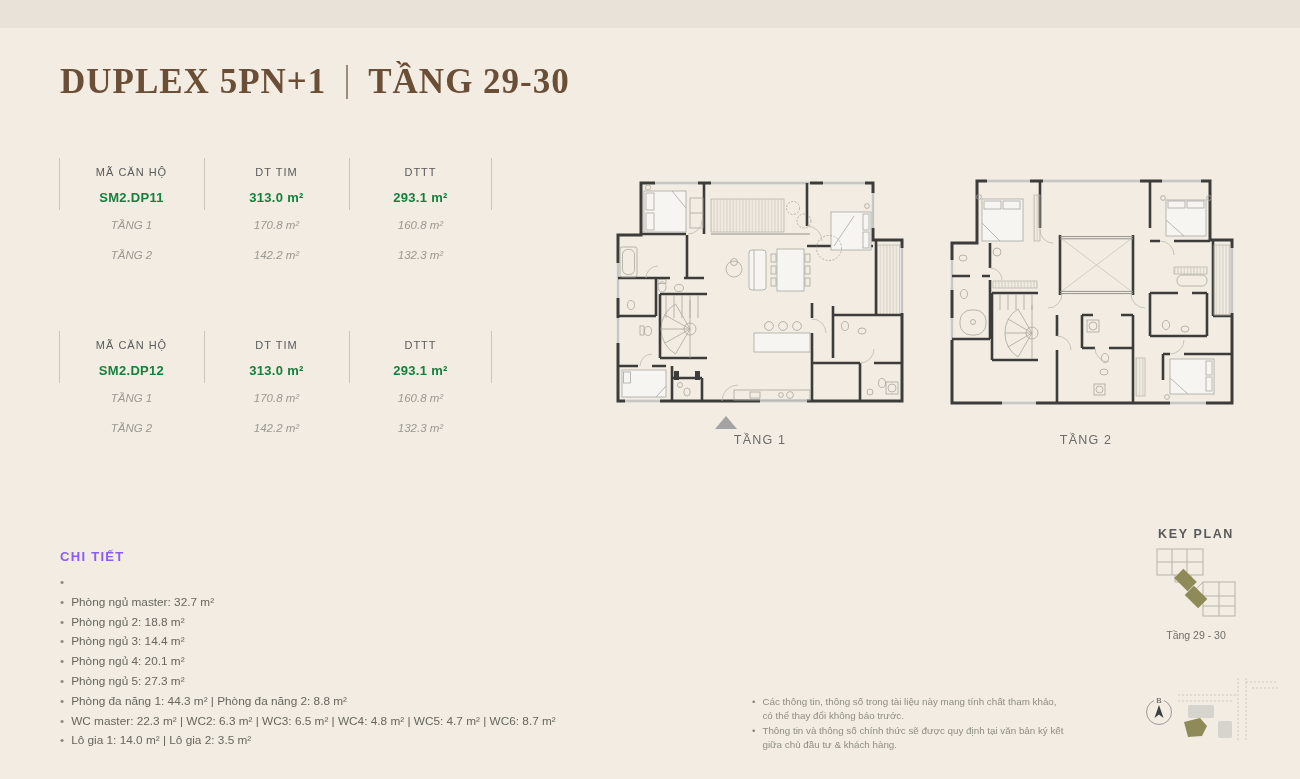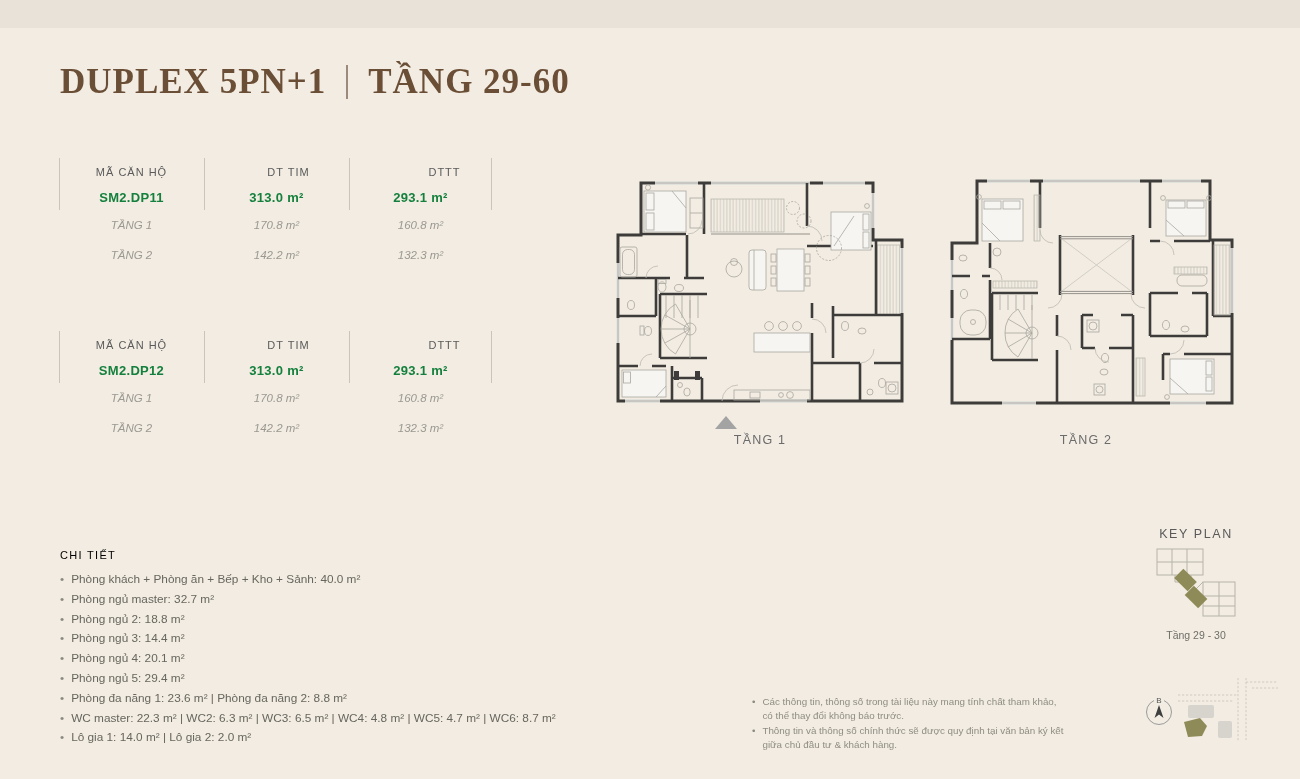--- a/index.html
+++ b/index.html
@@ -8,47 +8,47 @@
 
   
   .title { position:absolute; left:60px; top:34px; display:flex; align-items:center;
            font-family:"Liberation Serif", serif; font-weight:700; font-size:35px;
            letter-spacing:1px; color:#6b4e36; }
   .title-sep { width:2px; height:34px; background:#9a8b7c; margin:0 20px; }
 
   
   .unit-table { position:absolute; left:59px; width:433px; }
   .ut-grid { display:grid; grid-template-columns:145px 145px 143px; text-align:center; align-items:center; }
-  .ut-head { height:27px; font-size:11px; letter-spacing:1px; color:#5a5a5a;gap:12px; }
+  .ut-head { height:27px; font-size:11px; letter-spacing:1px; color:#5a5a5a; }
   .ut-bold { height:25px; font-size:13px; font-weight:700; letter-spacing:0.3px; color:#15803d; }
   .ut-it   { height:30px; font-size:11.5px; font-style:italic; color:#9b9892; }
   .ut-it:first-of-type { margin-top:4px; }
   .vline { position:absolute; top:0; width:1px; height:52px; background:#c9c5bb; }
 
   
   .plan-label { position:absolute; top:405px; text-align:center; font-size:12.5px;
                 letter-spacing:1.2px; color:#6b6b6b; }
   .entry-triangle { position:absolute; left:715px; top:388px; width:0; height:0;
                     border-left:11px solid transparent; border-right:11px solid transparent;
                     border-bottom:13px solid #a3a3a3; }
 
   
   .details { position:absolute; left:60px; top:521px; width:560px; }
-  .details h3 { font-size:11px; font-weight:400; letter-spacing:1.3px; color:#000000; }
+  .details h3 { font-size:13px; font-weight:700; letter-spacing:1.3px; color:#8b5cf6; }
   .details ul { list-style:none; margin-top:9px; }
   .details li { display:flex; font-size:11.8px; color:#67665e; line-height:19.8px; }
   .details .blt, .notes .blt { color:#8a8880; margin-right:7px; }
 
   
   .notes { position:absolute; left:752px; top:667px; width:315px; }
   .notes .note { display:flex; font-size:9.8px; color:#8f8d83; line-height:13.5px; margin-bottom:2px; }
 
   
   .keyplan { position:absolute; left:1138px; top:499px; width:116px; text-align:center; }
-  .keyplan h3 { font-size:12.5px; font-weight:400; letter-spacing:1.6px; color:#5a5a5a; }
+  .keyplan h3 { font-size:12.5px; font-weight:700; letter-spacing:1.6px; color:#5a5a5a; }
   .keyplan .caption { font-size:10.5px; color:#6f6e68; margin-top:3px; }
 
   .abs { position:absolute; }
 
   
   .wall  { stroke:#3d3c3a; stroke-width:3; fill:none; }
   .wall2 { stroke:#3d3c3a; stroke-width:2.6; fill:none; }
   .win   { stroke:#94928c; stroke-width:1; fill:none; }
   .winbg { stroke:#fcfbf8; stroke-width:3.6; fill:none; }
   .furn  { stroke:#aaa7a0; stroke-width:0.8; fill:none; }
@@ -60,21 +60,21 @@
   .road  { stroke:#ccc8bf; stroke-width:0.9; fill:none; stroke-dasharray:2.2 1.8; }
 </style>
 </head>
 <body>
 
 <div class="page">
 
   <div class="title">
     <span>DUPLEX 5PN+1</span>
     <span class="title-sep"></span>
-    <span>TẦNG 29-60</span>
+    <span>TẦNG 29-30</span>
   </div>
 
   <div class="unit-table" style="top:130px;">
     <div class="vline" style="left:0;"></div>
     <div class="vline" style="left:145px;"></div>
     <div class="vline" style="left:290px;"></div>
     <div class="vline" style="left:432px;"></div>
     <div class="ut-grid ut-head">
       <span>MÃ CĂN HỘ</span>
       <span>DT TIM</span>
@@ -327,53 +327,52 @@
 
   <div class="entry-triangle"></div>
   <div class="plan-label" style="left:610px; width:300px;">TẦNG 1</div>
   <div class="plan-label" style="left:930px; width:312px;">TẦNG 2</div>
 
   <div class="details">
     <h3>CHI TIẾT</h3>
     <ul>
       <li>
           <span class="blt">•</span>
-          <span>Phòng khách + Phòng ăn + Bếp + Kho + Sảnh: 40.0 m²</span>
         </li>
       <li>
           <span class="blt">•</span>
           <span>Phòng ngủ master: 32.7 m²</span>
         </li>
       <li>
           <span class="blt">•</span>
           <span>Phòng ngủ 2: 18.8 m²</span>
         </li>
       <li>
           <span class="blt">•</span>
           <span>Phòng ngủ 3: 14.4 m²</span>
         </li>
       <li>
           <span class="blt">•</span>
           <span>Phòng ngủ 4: 20.1 m²</span>
         </li>
       <li>
           <span class="blt">•</span>
-          <span>Phòng ngủ 5: 29.4 m²</span>
-        </li>
-      <li>
-          <span class="blt">•</span>
-          <span>Phòng đa năng 1: 23.6 m² |  Phòng đa năng 2: 8.8 m²</span>
+          <span>Phòng ngủ 5: 27.3 m²</span>
+        </li>
+      <li>
+          <span class="blt">•</span>
+          <span>Phòng đa năng 1: 44.3 m² |  Phòng đa năng 2: 8.8 m²</span>
         </li>
       <li>
           <span class="blt">•</span>
           <span>WC master: 22.3 m² | WC2: 6.3 m² | WC3: 6.5 m² | WC4: 4.8 m² |  WC5: 4.7 m² | WC6: 8.7 m²</span>
         </li>
       <li>
           <span class="blt">•</span>
-          <span>Lô gia 1: 14.0 m² | Lô gia 2: 2.0 m²</span>
+          <span>Lô gia 1: 14.0 m² | Lô gia 2: 3.5 m²</span>
         </li>
     </ul>
   </div>
 
   <div class="notes">
     <div class="note">
         <span class="blt">•</span>
         <span>Các thông tin, thông số trong tài liệu này mang tính chất tham khảo, có thể thay đổi không báo trước.</span>
       </div>
     <div class="note">

